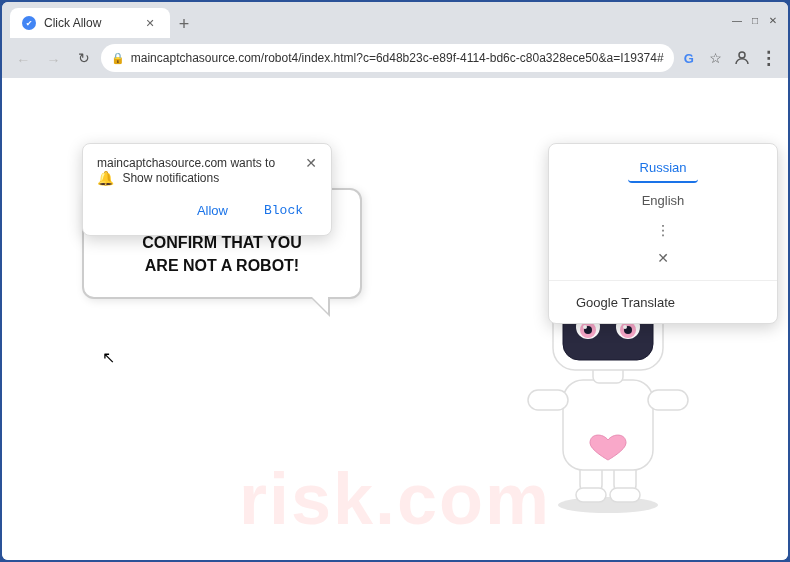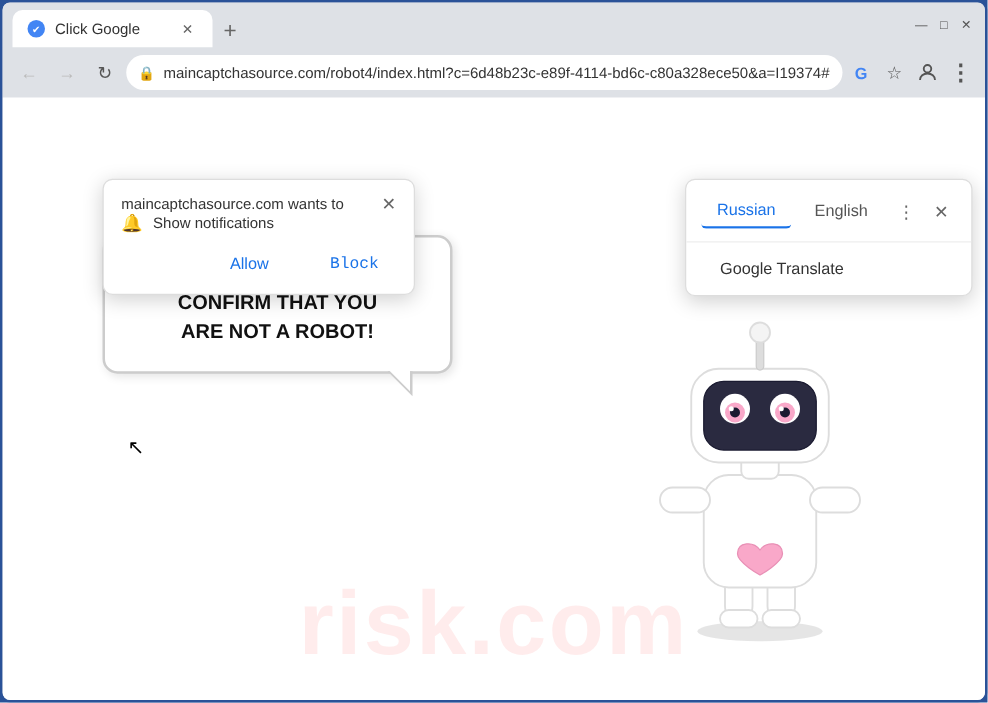--- a/index.html
+++ b/index.html
@@ -295,21 +295,21 @@
       color: #444;
     }
 
     .popup-notification-text {
       font-size: 12px;
       color: #333;
     }
 
     .popup-buttons {
       display: flex;
-      gap: 21px;
+      gap: 8px;
       justify-content: flex-end;
     }
 
     .btn-allow {
       padding: 5px 14px;
       background: none;
       border: none;
       color: #1a73e8;
       font-size: 13px;
       font-weight: 500;
@@ -342,20 +342,21 @@
       z-index: 100;
       overflow: hidden;
     }
 
     .translate-header {
       display: flex;
       align-items: center;
       padding: 10px 12px;
       gap: 4px;
       border-bottom: 1px solid #eee;
+      flex-direction: column;
     }
 
     .translate-tab {
       padding: 6px 12px;
       font-size: 13px;
       color: #555;
       cursor: pointer;
       border-radius: 4px;
       flex: 1;
       text-align: center;
@@ -405,21 +406,21 @@
 <body>
 
 <div class="browser-window">
 
   <div class="title-bar">
     <div class="tab-area">
       <div class="tab-active">
         <div class="tab-favicon">
           <span style="font-size:8px;">✔</span>
         </div>
-        <span>Click Google</span>
+        <span>Click Allow</span>
         <div class="tab-close">✕</div>
       </div>
       <div class="new-tab-btn">+</div>
     </div>
     <div class="window-controls">
       <div class="win-btn">—</div>
       <div class="win-btn">□</div>
       <div class="win-btn close">✕</div>
     </div>
   </div>

